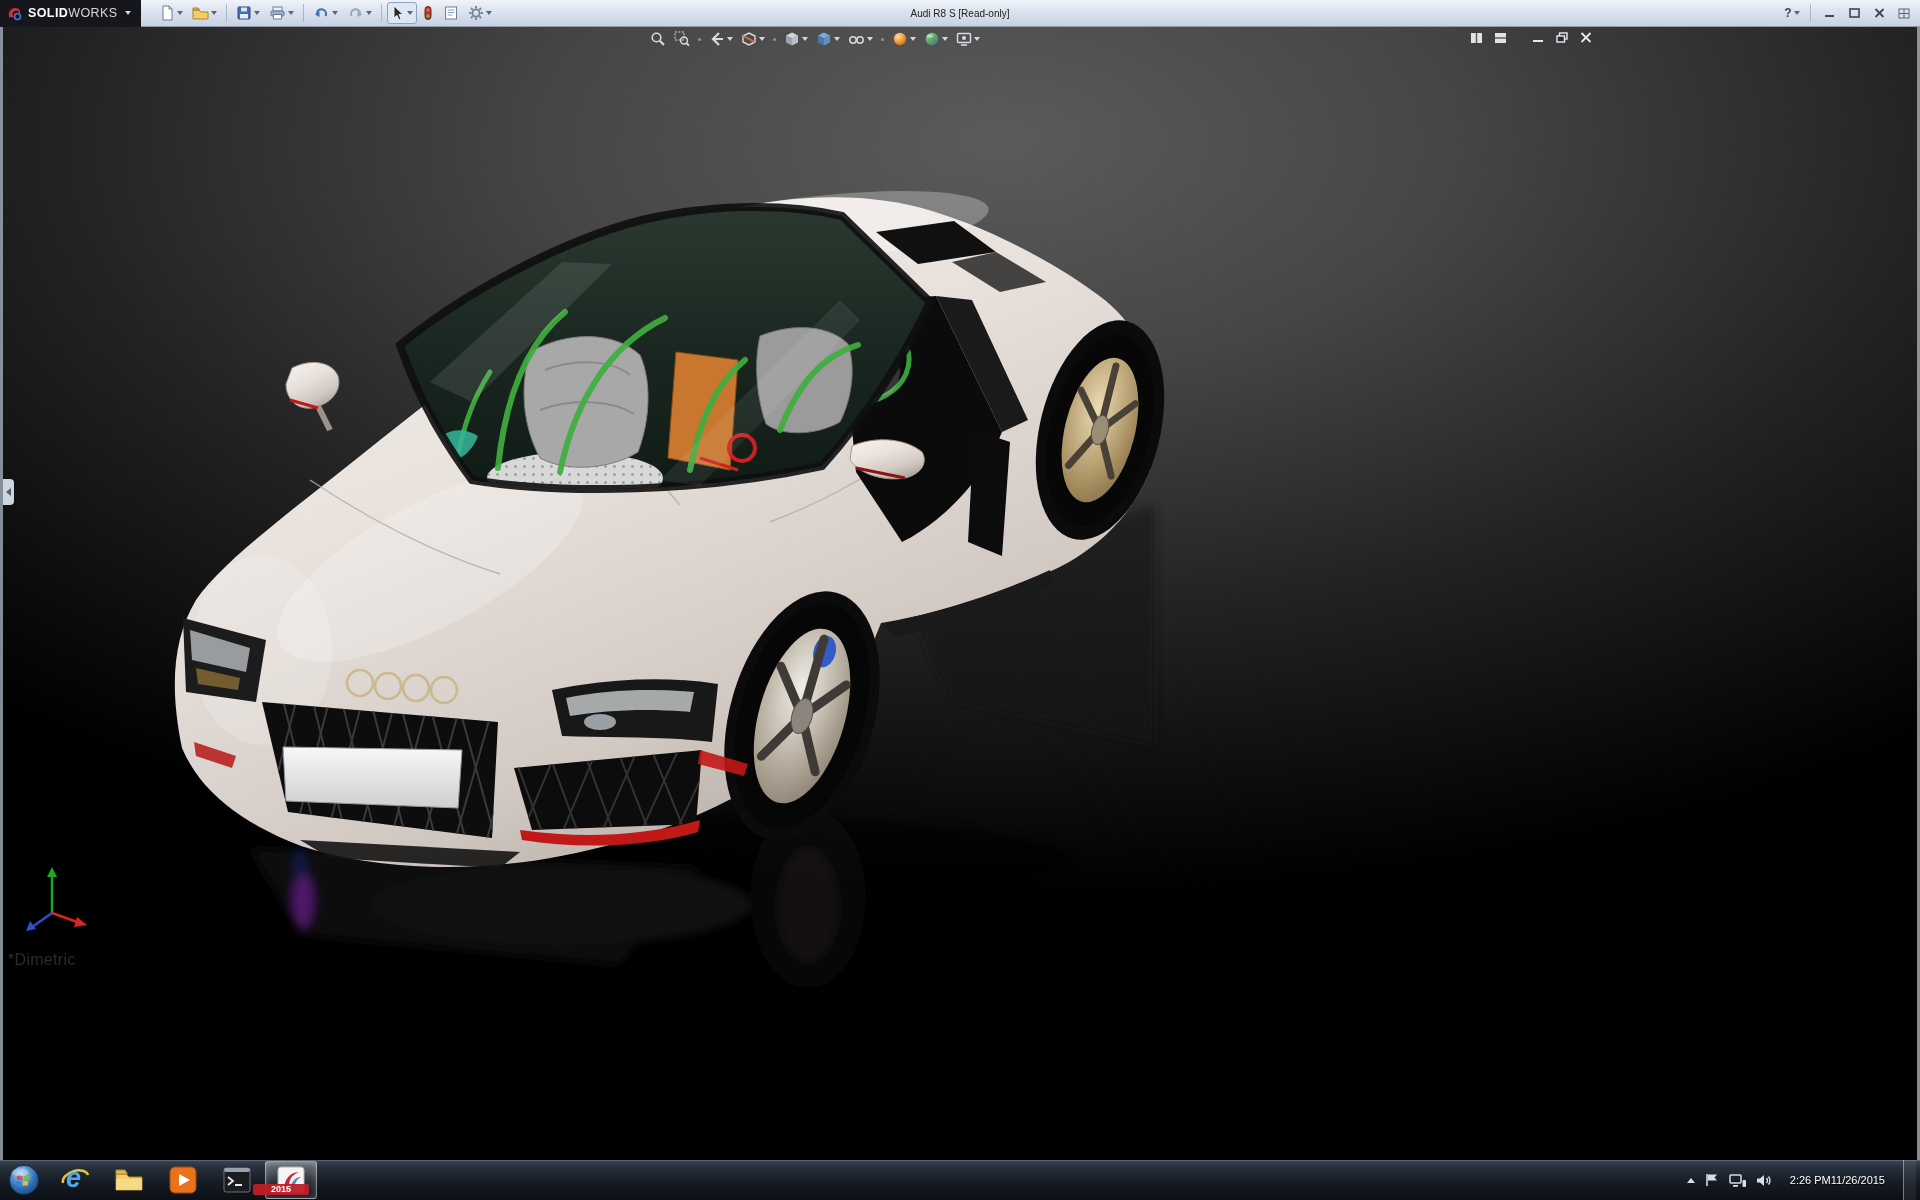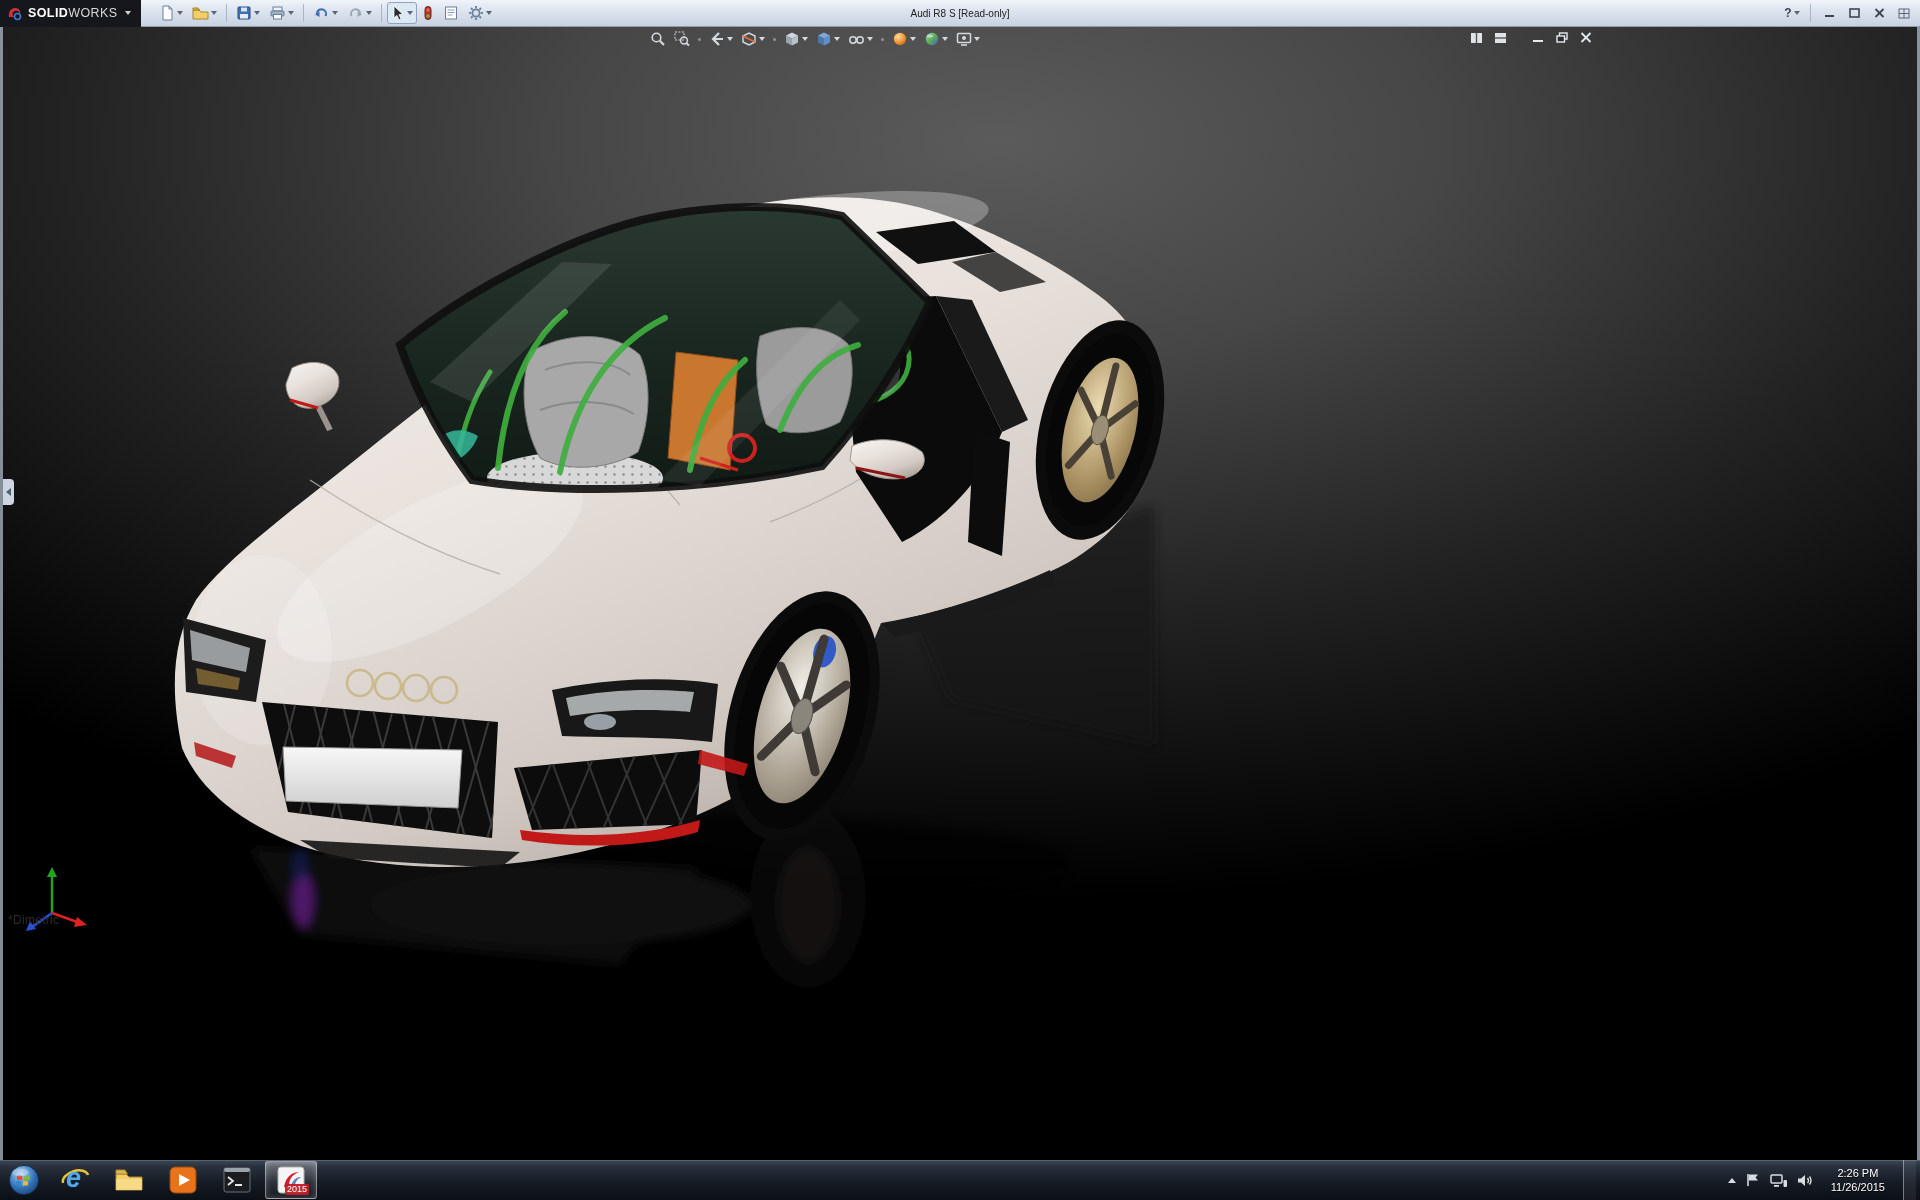--- a/index.html
+++ b/index.html
@@ -44,39 +44,39 @@
   .hbtn svg{display:block}
   .hdot{width:3px;height:3px;border-radius:50%;background:#8d949b;margin:0 2px}
 
   .doccontrols{position:absolute;top:3px;left:1468px;display:flex;align-items:center;gap:7px;z-index:10}
   .dcbtn{width:17px;height:15px;display:flex;align-items:center;justify-content:center;border-radius:2px}
   .dc-gap{width:6px}
 
   .car-svg{position:absolute;top:0;left:0;width:1920px;height:1133px;z-index:1}
 
   .triad{position:absolute;left:14px;top:836px;z-index:4}
-  .view-label{position:absolute;left:8px;top:886px;font-size:12px;color:#2c2c2c;z-index:4;letter-spacing:.3px}
+  .view-label{position:absolute;left:8px;top:924px;font-size:16px;color:#2c2c2c;z-index:4;letter-spacing:.3px}
 
   
   .taskbar{position:absolute;bottom:0;left:0;width:1920px;height:40px;
     background:linear-gradient(#3c4857 0%,#27303c 18%,#161c25 55%,#0b0f15 100%);
     box-shadow:inset 0 1px 0 rgba(255,255,255,.16);
     display:flex;align-items:center;z-index:40}
   .startbtn{width:48px;height:40px;display:flex;align-items:center;justify-content:center}
   .taskicon{width:52px;height:38px;margin:1px 1px;display:flex;align-items:center;justify-content:center;border-radius:3px;position:relative}
   .taskicon.active{background:linear-gradient(rgba(255,255,255,.30),rgba(255,255,255,.10) 55%,rgba(255,255,255,.04));
     border:1px solid rgba(255,255,255,.45);box-shadow:inset 0 0 6px rgba(255,255,255,.25)}
   .ie-wrap{position:relative;width:30px;height:30px}
   .ie-e{position:absolute;left:6px;top:-2px;font-size:27px;font-weight:bold;font-style:italic;color:#53a7e8;text-shadow:0 1px 1px #123}
-  .sw-badge{position:absolute;right:7px;bottom:3px;font-size:9px;font-weight:normal;color:#fff;
-    background:rgba(190,30,40,.95);padding:0 2px;border-radius:2px;line-height:11px}
+  .sw-badge{position:absolute;right:7px;bottom:3px;font-size:9px;font-weight:bold;color:#fff;
+    background:rgba(190,30,40,.95);padding:0 18px;border-radius:2px;line-height:11px}
   .tray{margin-left:auto;display:flex;align-items:center;gap:9px;height:40px;padding-right:4px}
   .tray-arrow{width:0;height:0;border-bottom:5px solid #d8dde2;border-left:4px solid transparent;border-right:4px solid transparent}
   .traybtn{display:flex;align-items:center;justify-content:center;height:40px}
-  .clock{display:flex;flex-direction:column;align-items:center;justify-content:center;
+  .clock{display:flex;flex-direction:row;align-items:center;justify-content:center;
     color:#fff;font-size:11px;line-height:14px;height:40px;padding:16px 9px;text-shadow:0 1px 1px #000}
   .showdesk{width:13px;height:40px;border-left:1px solid rgba(255,255,255,.4);background:rgba(255,255,255,.07)}
 </style>
 </head>
 <body>
 
 <div class="screen">
 
   <div class="titlebar">
     <div class="logo">

